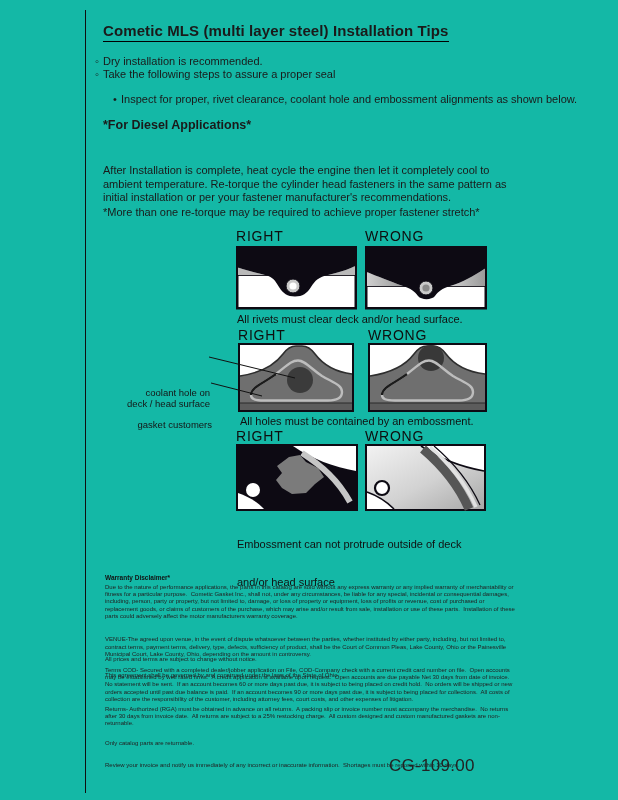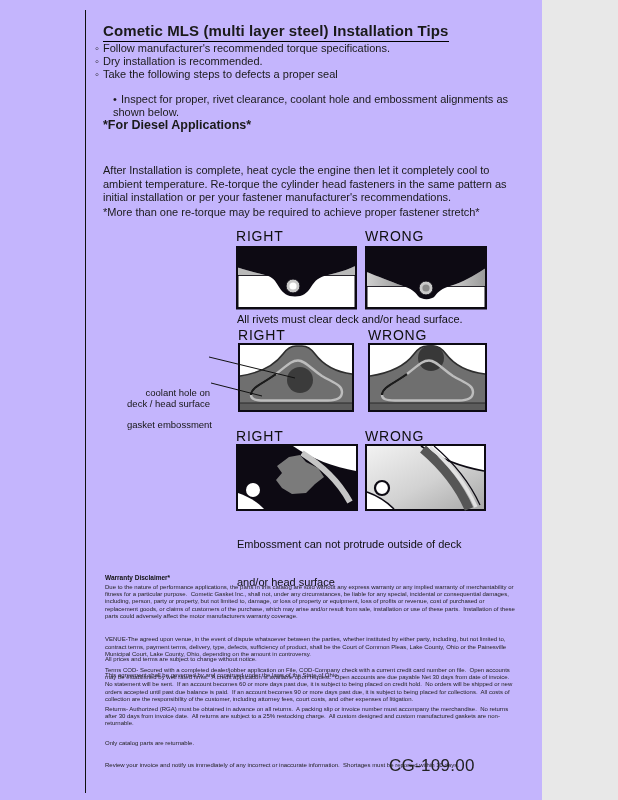--- a/index.html
+++ b/index.html
@@ -1,16 +1,16 @@
 <!DOCTYPE html>
 <html><head>
 <meta charset="utf-8">
 <style>
   html,body{margin:0;padding:0;background:#e8e8e8;}
-  #page{position:relative;width:542px;height:800px;background:#c4b5fd;overflow:hidden;
+  #page{position:relative;width:618px;height:800px;background:#14b8a6;overflow:hidden;
         font-family:"Liberation Sans",sans-serif;color:#1a1a1a;}
   .abs{position:absolute;}
   .vrule{position:absolute;left:85px;top:10px;width:1px;height:783px;background:#0f0f0f;}
   .title{position:absolute;left:103px;top:22px;font-size:15px;font-weight:700;
          border-bottom:1.5px solid #000;padding-bottom:2px;letter-spacing:.1px;}
   .tip{position:absolute;left:95px;font-size:11px;line-height:13px;white-space:pre-wrap;}
   .subtip{position:absolute;left:113px;font-size:11px;line-height:13px;white-space:pre-wrap;}
   .marker{display:inline-block;width:8px;font-size:11px;}
   .h2{position:absolute;left:103px;font-size:12.5px;font-weight:700;}
   .para{position:absolute;left:103px;width:406px;font-size:11px;line-height:13.5px;white-space:pre-wrap;}
@@ -26,23 +26,22 @@
 </style>
 </head>
 <body>
 
 <div id="page">
 
   <div class="vrule"></div>
 
   <div class="title">Cometic MLS (multi layer steel) Installation Tips</div>
 
-  <div class="tip" style="top:42px"><span class="marker">◦</span><span>Follow manufacturer's recommended torque specifications.</span></div>
   <div class="tip" style="top:55px"><span class="marker">◦</span><span>Dry installation is recommended.</span></div>
-  <div class="tip" style="top:68px"><span class="marker">◦</span><span>Take the following steps to defects a proper seal</span></div>
+  <div class="tip" style="top:68px"><span class="marker">◦</span><span>Take the following steps to assure a proper seal</span></div>
   <div class="subtip" style="top:93px"><span class="marker">•</span><span>Inspect for proper, rivet clearance, coolant hole and embossment alignments as shown below.</span></div>
 
   <div class="h2" style="top:118px">*For Diesel Applications*</div>
   <div class="para" style="top:164px">After Installation is complete, heat cycle the engine then let it completely cool to ambient temperature. Re-torque the cylinder head fasteners in the same pattern as initial installation or per your fastener manufacturer's recommendations.</div>
   <div class="para" style="top:206px">*More than one re-torque may be required to achieve proper fastener stretch*</div>
 
   <div class="dlabel" style="left:236px;top:228px;width:121px">RIGHT</div>
   <div class="dlabel" style="left:365px;top:228px;width:122px">WRONG</div>
 
   <div class="panel" style="left:236px;top:246px">
@@ -77,21 +76,21 @@
 
   <div class="dcaption" style="left:237px;top:313px">All rivets must clear deck and/or head surface.</div>
 
   <div class="dlabel" style="left:238px;top:327px;width:116px">RIGHT</div>
   <div class="dlabel" style="left:368px;top:327px;width:119px">WRONG</div>
 
   <div class="ann" style="left:105px;top:344px;width:105px">
     <div>coolant hole on</div>
     <div>deck / head surface</div>
   </div>
-  <div class="ann" style="left:105px;top:376px;width:107px">gasket embossment</div>
+  <div class="ann" style="left:105px;top:376px;width:107px">gasket customers</div>
 
   <div class="panel" style="left:238px;top:343px">
     <svg width="116" height="69" viewBox="0 0 116 69">
       <rect x="1" y="1" width="114" height="67" fill="#fff" stroke="#0d0a13" stroke-width="2"></rect>
       <path d="M2,67 L2,33 C22,30 36,23 45,11 C49,5.5 53,3 58,3 L64,3 C69,3 73,5.5 77,11 C86,23 98,29 114,31 L114,67 Z" fill="#6f6f6f"></path>
       <path d="M2,33 C22,30 36,23 45,11 C49,5.5 53,3 58,3 L64,3 C69,3 73,5.5 77,11 C86,23 98,29 114,31" fill="none" stroke="#2e2e2e" stroke-width="1.6"></path>
       <rect x="2" y="60" width="112" height="7" fill="#5c5c5c"></rect>
       <line x1="2" y1="60" x2="114" y2="60" stroke="#2a2a2a" stroke-width="1"></line>
       <path d="M13,52 C13,44 26,40 38,31 C48,23.5 53,17.5 60,17.5 C67,17.5 72,25 84,33 C96,40 104,42 104,49 C104,55 99,57.5 90,57.5 L26,57.5 C17,57.5 13,56 13,52 Z" fill="none" stroke="#bdbdbd" stroke-width="2.4"></path>
       <path d="M13,52 C13,44 26,40 38,31" fill="none" stroke="#1c1c1c" stroke-width="2.4"></path>
@@ -110,20 +109,21 @@
       <path d="M14,52 C14,44 27,40 39,31 C49,23.5 54,17.5 61,17.5 C68,17.5 73,25 85,33 C97,40 105,42 105,49 C105,55 100,57.5 91,57.5 L27,57.5 C18,57.5 14,56 14,52 Z" fill="none" stroke="#bdbdbd" stroke-width="2.4"></path>
       <path d="M14,52 C14,44 27,40 39,31" fill="none" stroke="#1c1c1c" stroke-width="2.4"></path>
     </svg>
   </div>
 
   <svg class="abs" style="left:205px;top:350px" width="100" height="50" viewBox="0 0 100 50">
     <line x1="4" y1="7" x2="90" y2="28" stroke="#111" stroke-width="1"></line>
     <line x1="6" y1="33" x2="57" y2="46" stroke="#111" stroke-width="1"></line>
   </svg>
 
+  <div class="dcaption" style="left:240px;top:415px">All holes must be contained by an embossment.</div>
 
   <div class="dlabel" style="left:236px;top:428px;width:122px">RIGHT</div>
   <div class="dlabel" style="left:365px;top:428px;width:121px">WRONG</div>
 
   <div class="panel" style="left:236px;top:444px">
     <svg width="122" height="67" viewBox="0 0 122 67">
       <rect x="1" y="1" width="120" height="65" fill="#0d0a13" stroke="#0d0a13" stroke-width="2"></rect>
       <path d="M57,2 C76,15 98,23 120,27 L120,2 Z" fill="#ffffff"></path>
       <path d="M2,49 C12,52.5 21,57.5 28,65 L2,65 Z" fill="#ffffff"></path>
       <path d="M66,9 C86,22 102,36 114,58" fill="none" stroke="#c6c6c6" stroke-width="6"></path>

